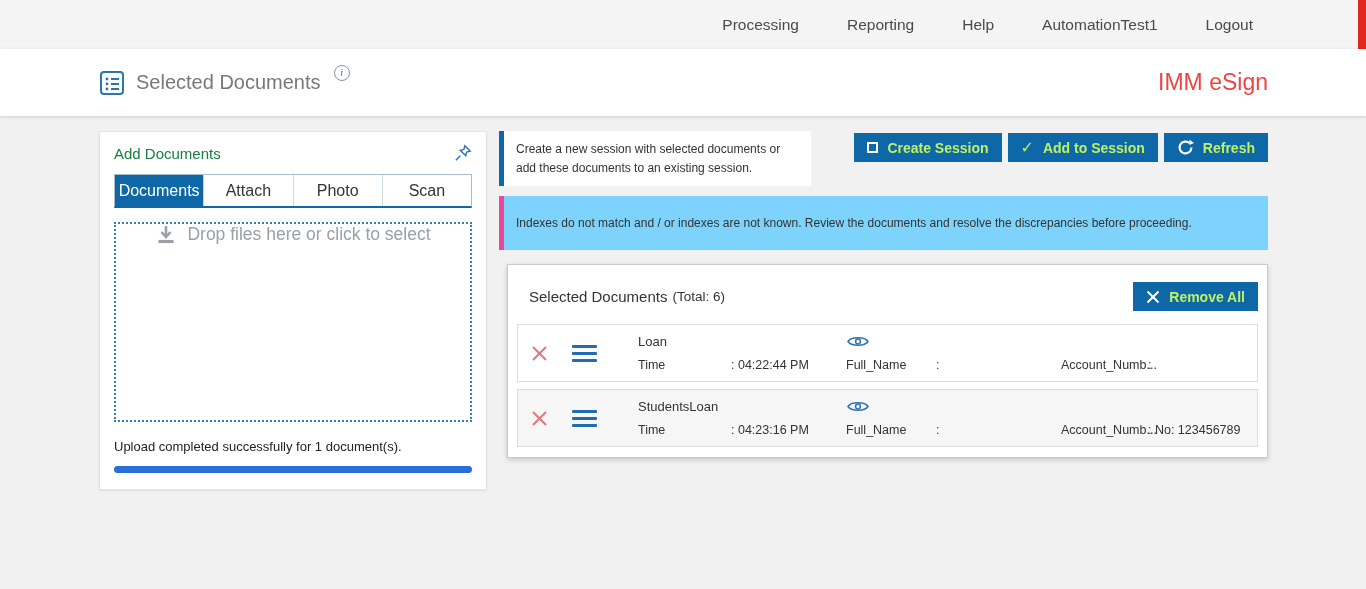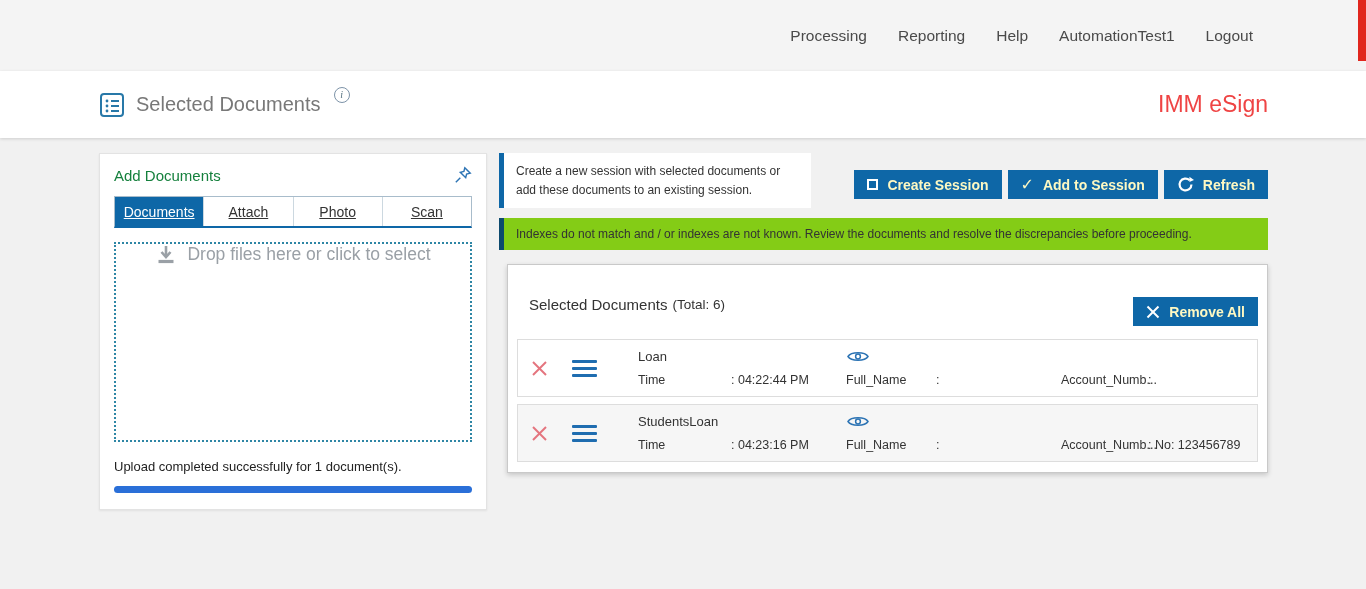--- a/index.html
+++ b/index.html
@@ -6,23 +6,23 @@
   html,body { margin:0; padding:0; }
   body {
     width:1366px; height:589px; overflow:hidden; position:relative;
     background:#f1f1f1;
     font-family:"Liberation Sans","DejaVu Sans",sans-serif;
     color:#333;
   }
 
   
   .topnav {
-    height:71px; background:#f4f4f4; position:relative;
+    height:49px; background:#f4f4f4; position:relative;
     display:flex; align-items:center; justify-content:flex-end;
-    gap:31px; padding-right:113px;
+    gap:48px; padding-right:113px;
   }
   .topnav .nav-link { font-size:15.5px; color:#4a4a4a; cursor:pointer; white-space:nowrap; }
   .red-strip { position:absolute; top:0; right:0; width:8px; height:61px; background:#e1261d; }
 
   
   .appbar {
     height:67px; background:#ffffff; display:flex; align-items:center;
     padding:0 98px 0 99px; box-shadow:0 1px 3px rgba(0,0,0,.15);
     position:relative; z-index:2;
   }
@@ -44,22 +44,22 @@
     position:absolute; left:99px; top:15px; width:388px;
     background:#fff; border:1px solid #e3e3e3; box-shadow:0 1px 2px rgba(0,0,0,.07);
     padding:12px 14px 16px;
   }
   .add-card-header { display:flex; align-items:center; justify-content:space-between; }
   .add-card-title { font-size:15px; color:#15803d; }
   .pin-icon { display:flex; cursor:pointer; }
 
   .tabs { display:flex; margin-top:12px; border:1px solid #a8bccb; border-bottom:2px solid #0e67a7; }
   .tab {
-    flex:1; text-align:center; font-size:14px; color:#333;
-    padding:7px 0 6px; background:#fff; border-right:1px solid #ccd8e0; cursor:pointer;text-decoration:underline;
+    flex:1; text-align:center; font-size:16px; color:#333;
+    padding:7px 0 6px; background:#fff; border-right:1px solid #ccd8e0; cursor:pointer;
   }
   .tab:last-child { border-right:none; }
   .tab.active { background:#0e67a7; color:#fff; }
 
   .dropzone {
     margin-top:14px; height:200px; border:2px dotted #2e86a5; background:#fff;
     display:flex; align-items:flex-start; justify-content:center; gap:10px;
     color:#9aa0a6; font-size:17.5px; cursor:pointer;
   }
   .status-text { margin-top:17px; font-size:13px; color:#222; }
@@ -67,30 +67,30 @@
 
   
   .right-col { position:absolute; left:499px; top:15px; width:769px; }
   .top-row { display:flex; align-items:flex-start; }
   .info-box {
     width:312px; background:#fff; border-left:5px solid #0e67a7;
     padding:9px 12px; font-size:12px; line-height:1.55; color:#333;
   }
   .btn-group { margin-left:auto; display:flex; gap:6px; margin-top:2px; }
   .btn {
-    background:#0e67a7; color:#fef9c3; border:none; height:29px;
+    background:#0e67a7; color:#bef264; border:none; height:29px;
     display:flex; align-items:center; gap:9px; padding:0 13px;
-    font-size:14px; font-weight:600; cursor:pointer; font-family:inherit; white-space:nowrap;margin-top:15px;
+    font-size:14px; font-weight:600; cursor:pointer; font-family:inherit; white-space:nowrap;
   }
   .square-ic { width:11px; height:11px; border:2px solid #fff; display:inline-block; }
   .check-ic { font-size:16px; font-weight:400; line-height:1; }
 
   .warning-box {
-    margin-top:10px; background:#84cc16; border-left:5px solid #0c4a6e;
-    padding:9px 12px; font-size:12px; color:#333;
+    margin-top:10px; background:#7dd3fc; border-left:5px solid #ec4899;
+    padding:20px 12px; font-size:12px; color:#333;
   }
 
   .panel {
     margin-top:14px; margin-left:8px; background:#fff;
     border:1px solid #c9c9c9; box-shadow:0 2px 5px rgba(0,0,0,.18);
     padding:15px 9px 10px;
   }
   .panel-header { display:flex; align-items:center; padding:2px 0 6px 12px; }
   .panel-title { font-size:15px; color:#333; }
   .panel-total { font-size:13.5px; color:#333; margin-left:5px; }

